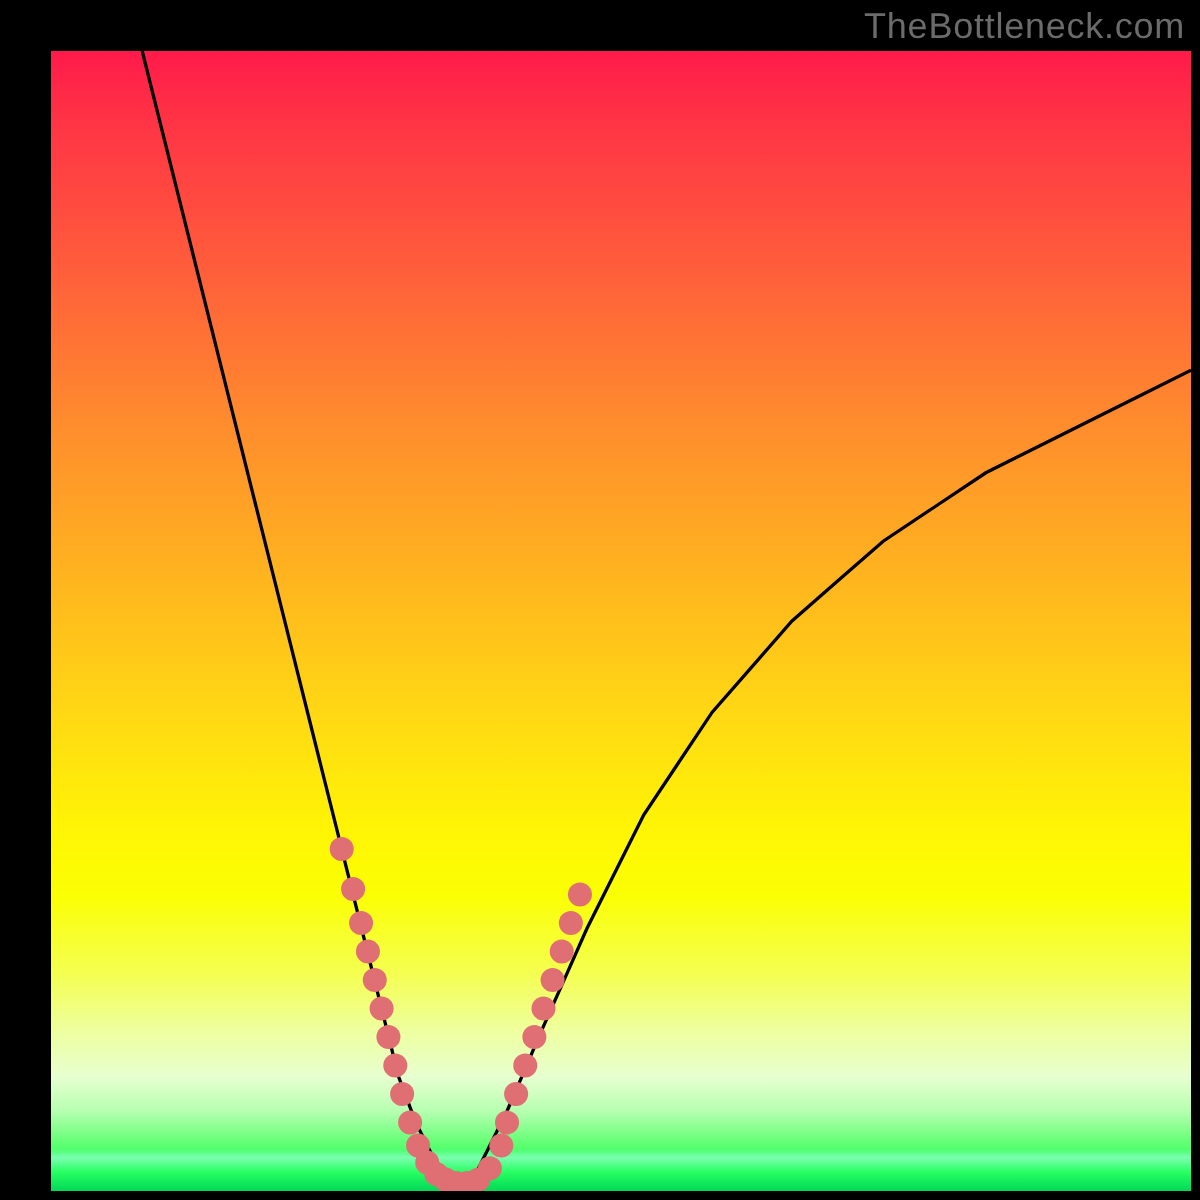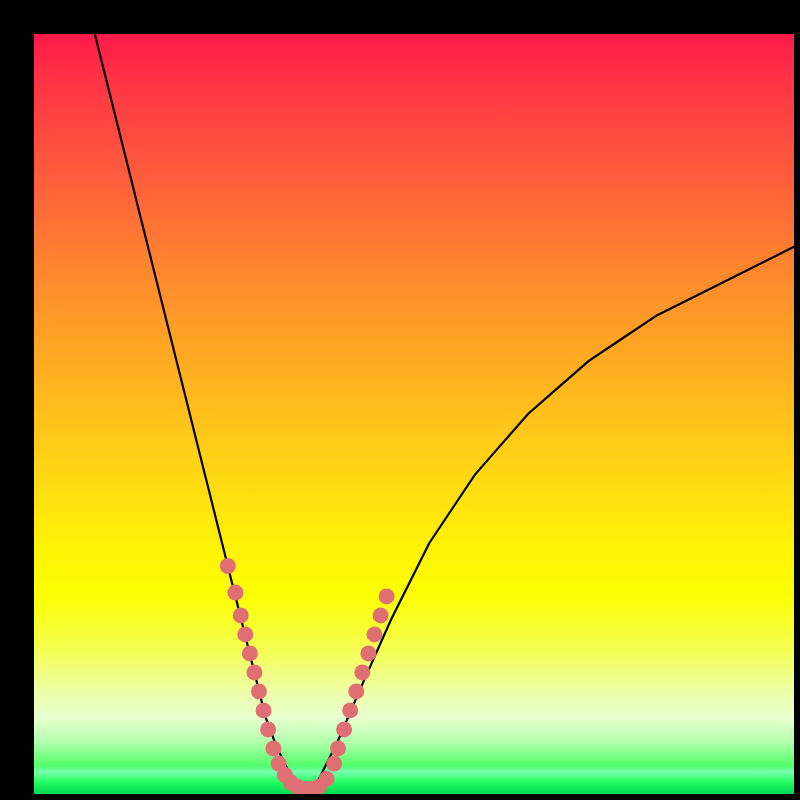--- a/index.html
+++ b/index.html
@@ -70,20 +70,21 @@
   }
   svg.curve {
     position: absolute;
     inset: 0;
   }
 </style>
 </head>
 <body>
 
 <div class="outer">
+  <div class="watermark">TheBottleneck.com</div>
 
   <div class="plot-frame">
     <div class="gradient-bg"></div>
     <div class="green-band"></div>
 
     <svg class="curve" viewBox="0 0 760 760" preserveAspectRatio="none">
       <path id="curve-path" fill="none" stroke="#000000" stroke-width="2.2" d="M 60.80 0.00 C 72.96 48.64, 79.04 72.96, 91.20 121.60 C 103.36 170.24, 109.44 194.56, 121.60 243.20 C 133.76 291.84, 139.84 316.16, 152.00 364.80 C 161.12 401.28, 165.68 419.52, 174.80 456.00 C 180.88 480.32, 183.92 492.48, 190.00 516.80 C 196.08 541.12, 199.12 553.28, 205.20 577.60 C 211.28 601.92, 214.32 614.08, 220.40 638.40 C 224.96 656.64, 227.24 665.76, 231.80 684.00 C 236.36 696.16, 238.64 702.24, 243.20 714.40 C 247.76 723.52, 250.04 728.08, 254.60 737.20 C 259.16 743.28, 261.44 746.32, 266.00 752.40 C 269.04 753.92, 270.56 754.68, 273.60 756.20 C 276.64 754.68, 278.16 753.92, 281.20 752.40 C 284.24 746.32, 285.76 743.28, 288.80 737.20 C 294.88 725.04, 297.92 718.96, 304.00 706.80 C 313.12 685.52, 317.68 674.88, 326.80 653.60 C 338.96 626.24, 345.04 612.56, 357.20 585.20 C 372.40 554.80, 380.00 539.60, 395.20 509.20 C 413.44 481.84, 422.56 468.16, 440.80 440.80 C 462.08 416.48, 472.72 404.32, 494.00 380.00 C 518.32 358.72, 530.48 348.08, 554.80 326.80 C 582.16 308.56, 595.84 299.44, 623.20 281.20 C 653.60 266.00, 668.80 258.40, 699.20 243.20 C 723.52 231.04, 735.68 224.96, 760.00 212.80"></path>
       <g id="marker-group">
           <circle cx="193.80" cy="532.00" r="8" fill="#e06f73"></circle>
           <circle cx="201.40" cy="558.60" r="8" fill="#e06f73"></circle>

